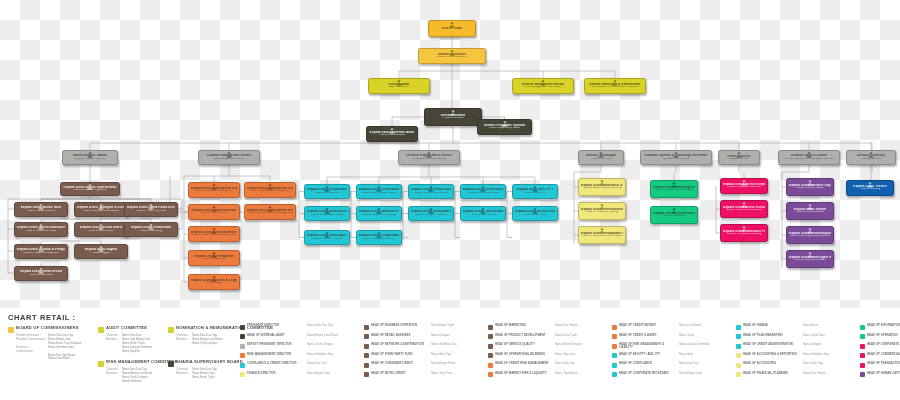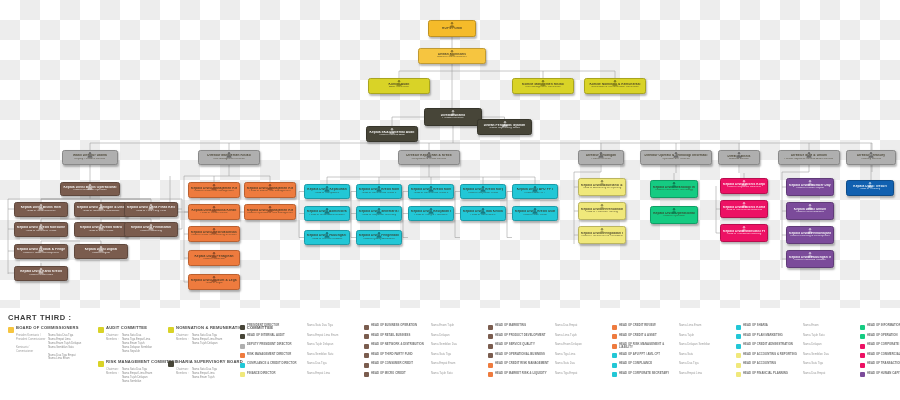--- a/index.html
+++ b/index.html
@@ -769,21 +769,21 @@
           <circle cx="6" cy="4" r="2.1" fill="rgba(255,255,255,.55)"></circle>
           <path d="M1.6 11.5 a4.4 4.4 0 0 1 8.8 0 z" fill="rgba(255,255,255,.55)"></path>
         </svg>
       </span>
       <div class="ttl" style="font-size: 3.2px; color: rgba(255, 255, 255, 0.93);">Kepala Divisi Tresuri</div>
       <div class="sub" style="font-size: 2.7px; color: rgba(255, 255, 255, 0.93);">Head of Treasury</div>
     </div>
   </div>
 
 <div id="legend">
-  <div id="legend-title">CHART THIRD :</div>
+  <div id="legend-title">CHART RETAIL :</div>
   <div id="legend-groups">
       <div class="lg-group" style="left: 8px; top: 18px;">
         <div class="lg-head">
           <span class="lg-sw" style="background: rgb(246, 197, 64);"></span>
           <span class="lg-name">BOARD OF COMMISSIONERS</span>
         </div>
         <div class="lg-body">
           <div class="lg-col k">
             <div>Presiden Komisaris /</div>
             <div>President Commissioner</div>

